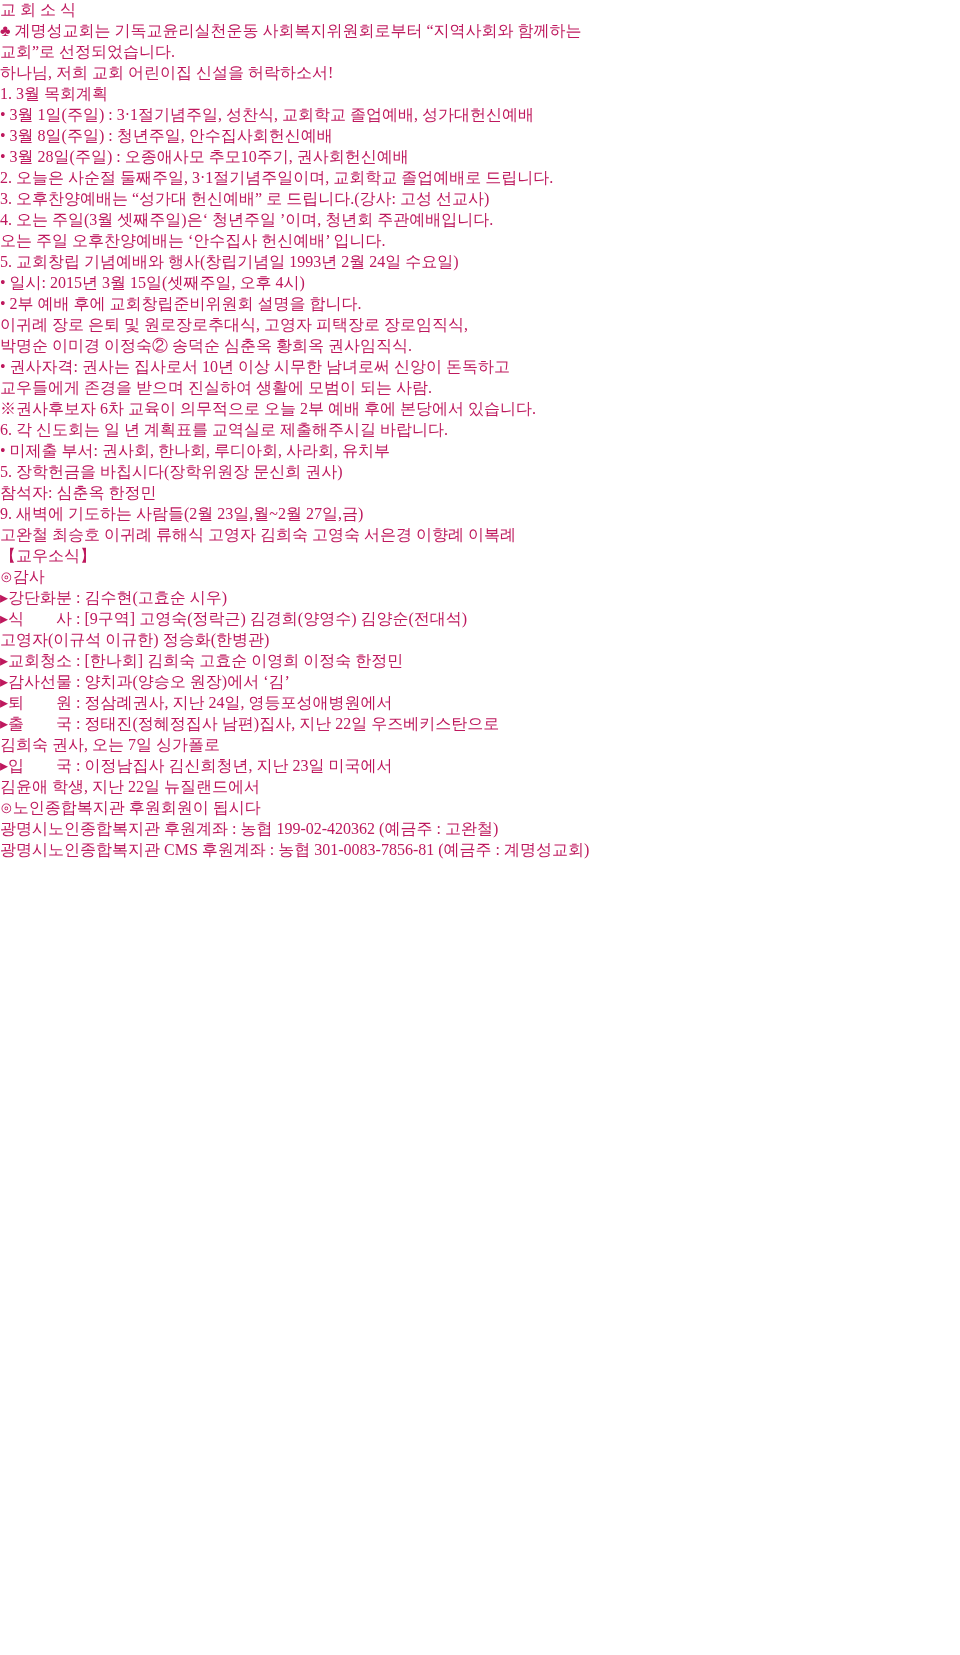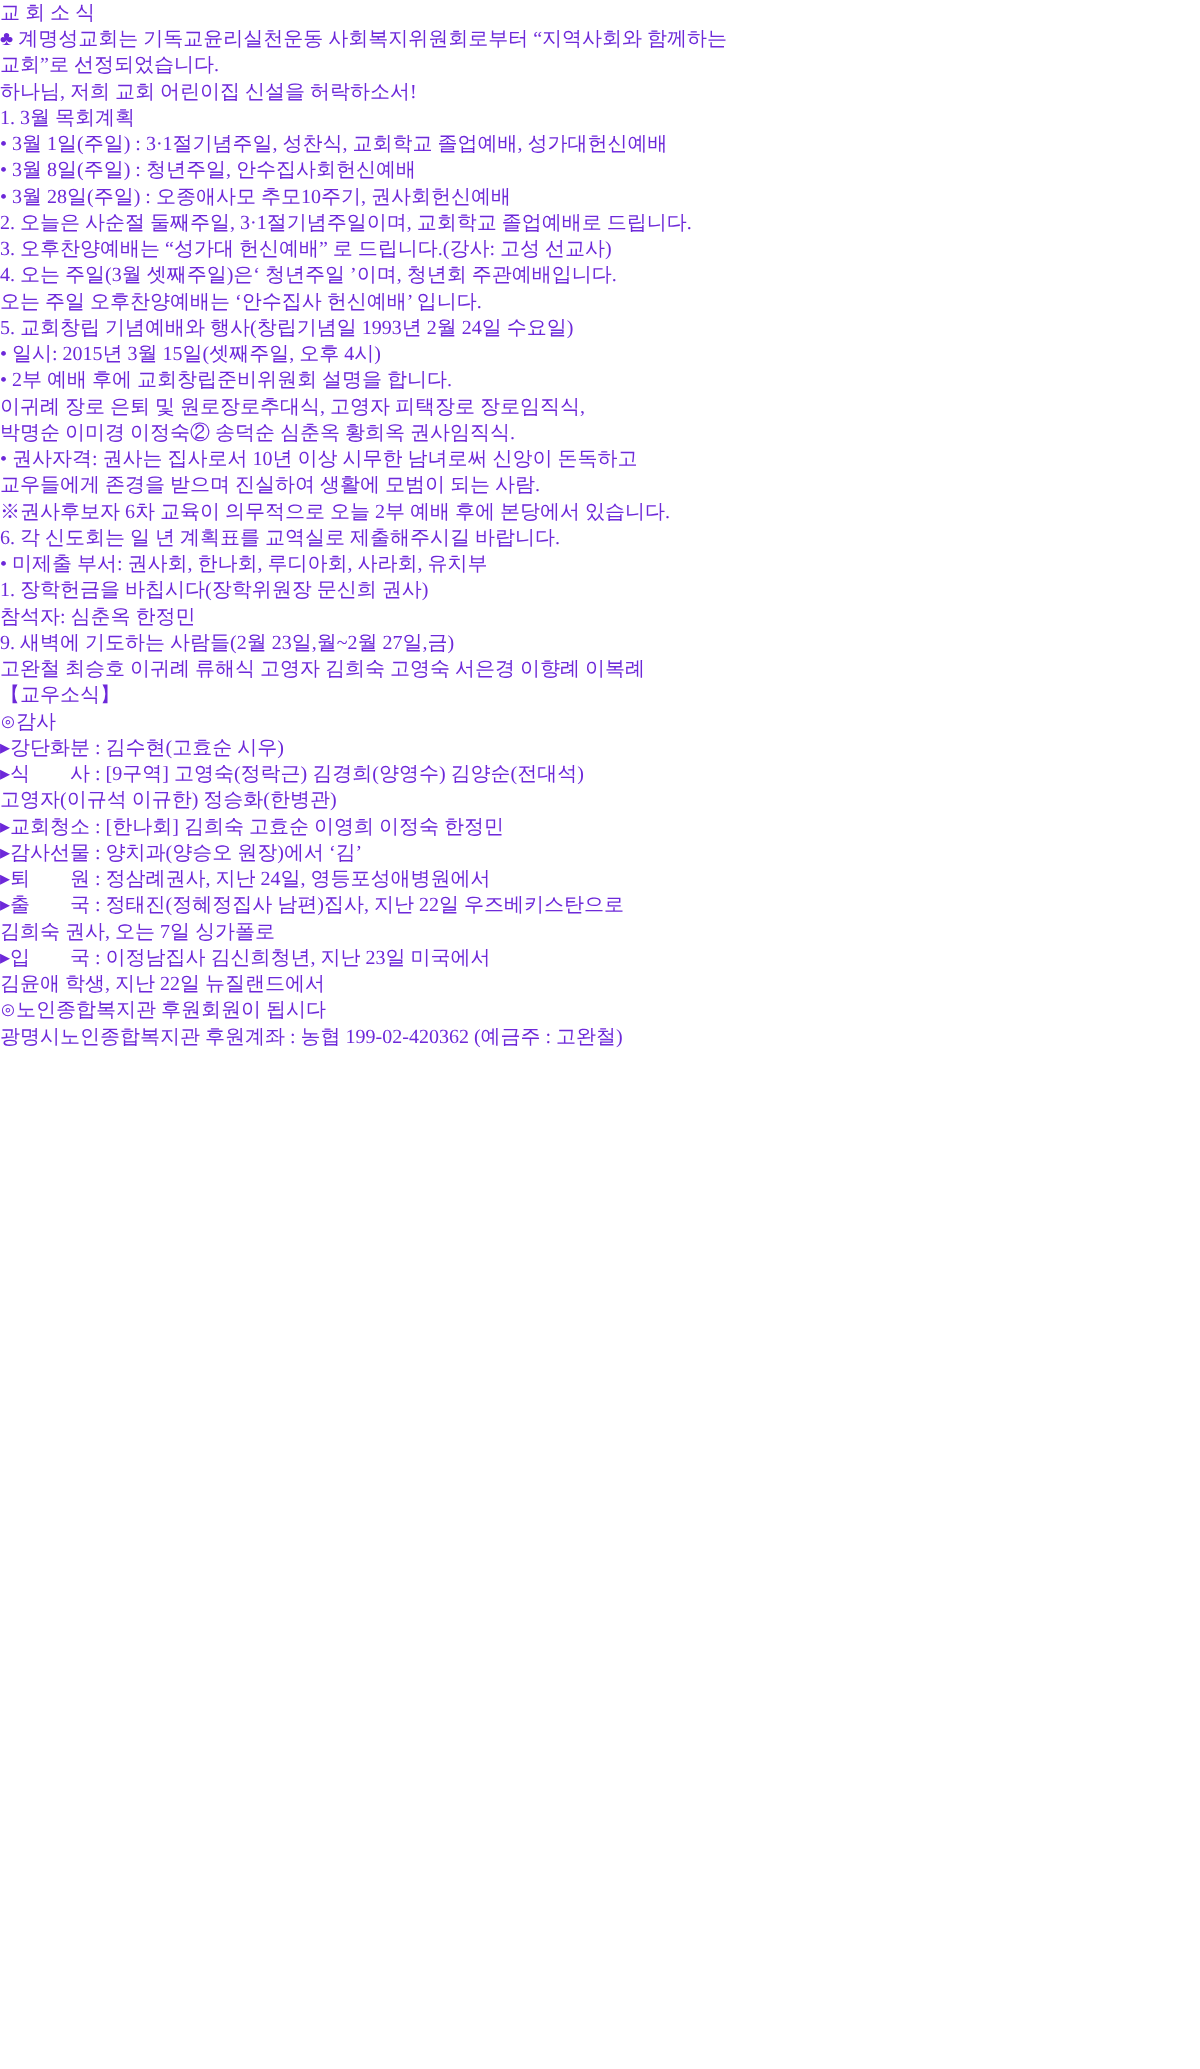--- a/index.html
+++ b/index.html
@@ -3,21 +3,21 @@
 <meta charset="utf-8">
 <style>
   * { box-sizing: border-box; }
   html, body { margin: 0; padding: 0; background: #ffffff; }
   .page {
     position: relative;
     width: 960px;
     height: 1200px;
     background: #ffffff;
     overflow: hidden;
-    color: #6d28d9;
+    color: #be185d;
   }
   .sky {
     position: absolute;
     top: 0; left: 0;
     width: 960px; height: 160px;
     background:
       radial-gradient(ellipse 320px 34px at 660px 22px, rgba(255,255,255,0.38), rgba(255,255,255,0) 70%),
       radial-gradient(ellipse 260px 26px at 180px 55px, rgba(255,255,255,0.22), rgba(255,255,255,0) 70%),
       radial-gradient(ellipse 380px 40px at 860px 80px, rgba(255,255,255,0.30), rgba(255,255,255,0) 70%),
       radial-gradient(ellipse 300px 30px at 430px 95px, rgba(255,255,255,0.25), rgba(255,255,255,0) 70%),
@@ -126,21 +126,21 @@
       <div class="n g">5. 교회창립 기념예배와 행사(창립기념일 1993년 2월 24일 수요일)</div>
       <div class="b s">• 일시: 2015년 3월 15일(셋째주일, 오후 4시)</div>
       <div class="b s">• 2부 예배 후에 교회창립준비위원회 설명을 합니다.</div>
       <div class="c s">이귀례 장로 은퇴 및 원로장로추대식, 고영자 피택장로 장로임직식,</div>
       <div class="c s">박명순 이미경 이정숙② 송덕순 심춘옥 황희옥 권사임직식.</div>
       <div class="b s">• 권사자격: 권사는 집사로서 10년 이상 시무한 남녀로써 신앙이 돈독하고</div>
       <div class="c2 s">교우들에게 존경을 받으며 진실하여 생활에 모범이 되는 사람.</div>
       <div class="nt s">※권사후보자 6차 교육이 의무적으로 오늘 2부 예배 후에 본당에서 있습니다.</div>
       <div class="n g">6. 각 신도회는 일 년 계획표를 교역실로 제출해주시길 바랍니다.</div>
       <div class="b s">• 미제출 부서: 권사회, 한나회, 루디아회, 사라회, 유치부</div>
-      <div class="n g">1. 장학헌금을 바칩시다(장학위원장 문신희 권사)</div>
+      <div class="n g">5. 장학헌금을 바칩시다(장학위원장 문신희 권사)</div>
       <div class="sub s">참석자: 심춘옥 한정민</div>
       <div class="n g">9. 새벽에 기도하는 사람들(2월 23일,월~2월 27일,금)</div>
       <div class="sub s">고완철 최승호 이귀례 류해식 고영자 김희숙 고영숙 서은경 이향례 이복례</div>
     </div>
 
     <div class="section-title g">【교우소식】</div>
 
     <div class="thanks g">
       <span class="mk">⊙</span><span>감사</span>
     </div>
@@ -178,16 +178,17 @@
       </div>
       <div class="rowc s">김윤애 학생, 지난 22일 뉴질랜드에서</div>
     </div>
 
     <div class="support-head g">
       <span class="mk">⊙</span><span>노인종합복지관 후원회원이 됩시다</span>
     </div>
 
     <div class="account-box g">
       <div>광명시노인종합복지관 후원계좌 : 농협 199-02-420362 (예금주 : 고완철)</div>
+      <div>광명시노인종합복지관 CMS 후원계좌 : 농협 301-0083-7856-81 (예금주 : 계명성교회)</div>
     </div>
 
   </div>
 </div>
 
 </body></html>

